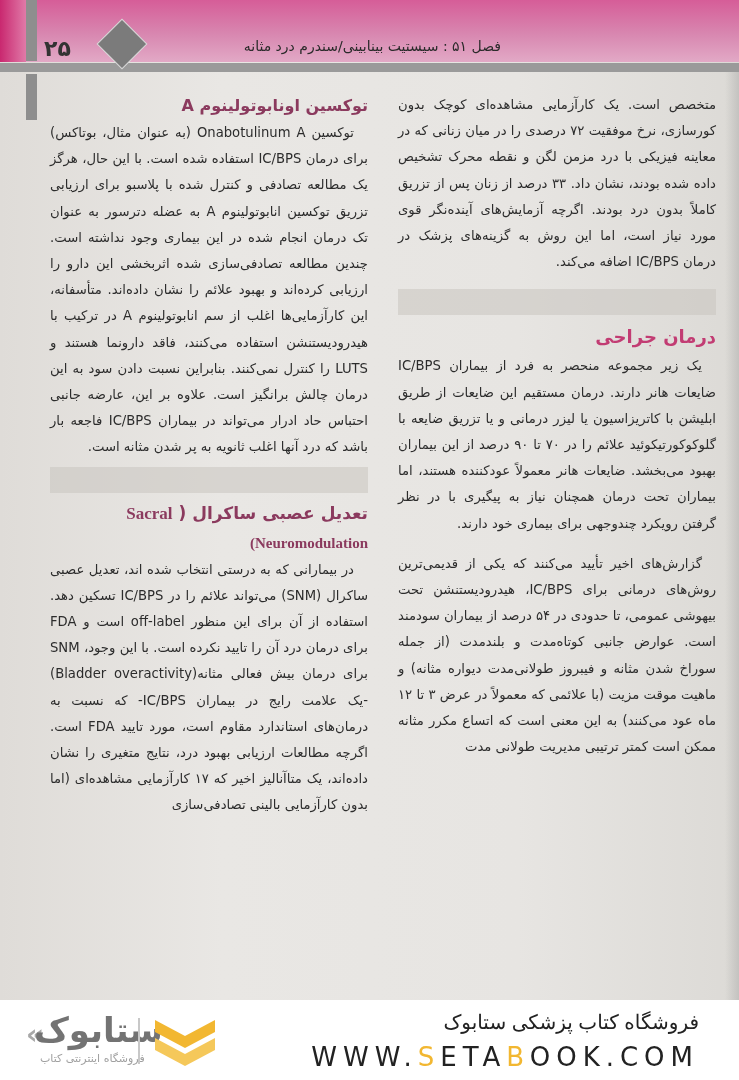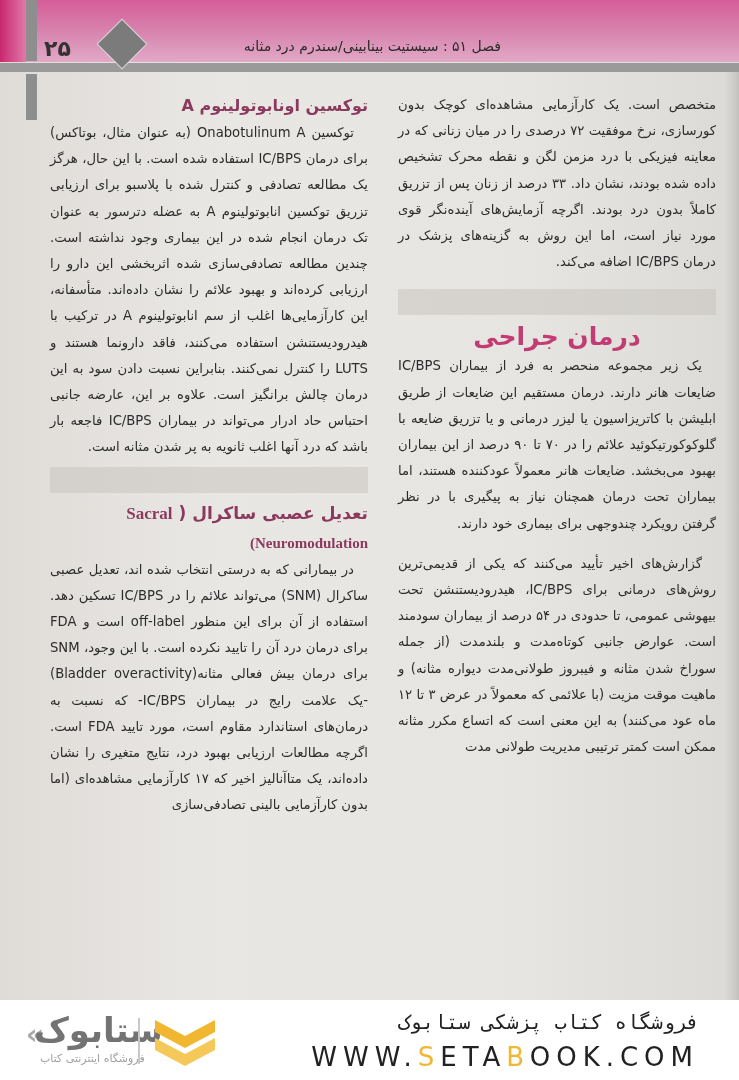--- a/index.html
+++ b/index.html
@@ -55,32 +55,32 @@
     font-size: 13.2px; line-height: 26.2px; color: #2c2c2c;
   }
   .col-right { left: 398px; width: 318px; top: 92px; }
   .col-left  { left: 50px;  width: 318px; top: 92px; }
   .col p { text-align-last: right; margin: 0; }
   .col p.indent { text-indent: 14px; }
   .heading {
     color: #b0446e; font-weight: bold; font-size: 16px; line-height: 28px;
     text-align: right; margin: 0;
   }
-  .heading.big { font-size: 25px; line-height: 32px; color: #c23c73; text-align: center; }
+  .heading.big { font-size: 18px; line-height: 32px; color: #c23c73; }
   .heading.plum { color: #8b3a5e; }
   .shade-band {
     height: 26px; background: rgba(200,196,192,0.55); margin: 6px 0 6px 0;
   }
   .latin { font-family: Liberation Serif, serif; direction: ltr; unicode-bidi: embed; }
   .footer {
     position: absolute; left: 0; top: 1000px; width: 739px; height: 80px; background: #ffffff;
   }
   .footer-store {
     position: absolute; right: 40px; top: 10px; font-size: 20px; color: #222;
-    direction: rtl; font-family: Liberation Mono, monospace; white-space: nowrap;
+    direction: rtl; font-family: Liberation Sans, sans-serif; white-space: nowrap;
   }
   .footer-url {
     position: absolute; right: 40px; top: 42px; font-size: 26px; color: #222;
     letter-spacing: 6px; font-family: "DejaVu Sans", sans-serif; white-space: nowrap;
   }
   .footer-url .hl { color: #f2b731; }
   .logo-mark {
     position: absolute; left: 150px; top: 12px; width: 70px; height: 60px;
   }
   .logo-divider {

